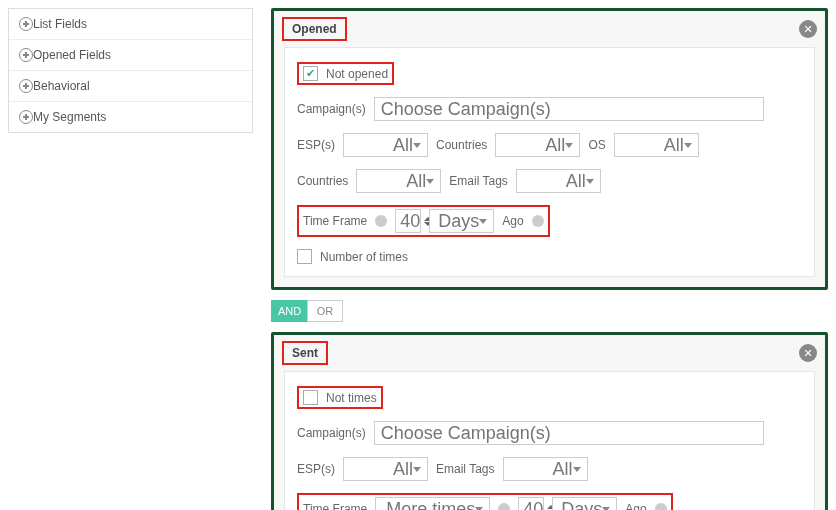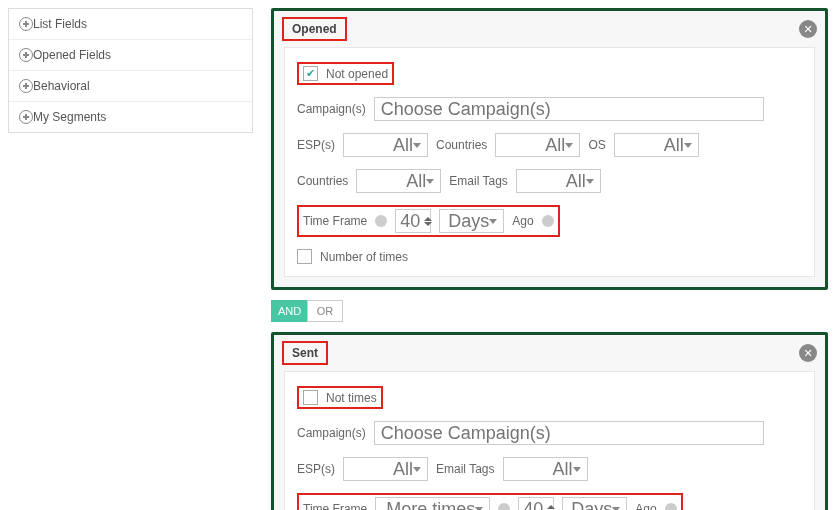--- a/index.html
+++ b/index.html
@@ -129,21 +129,21 @@
     width: 0; height: 0;
     border-left: 4px solid transparent;
     border-right: 4px solid transparent;
     border-top: 5px solid #888;
   }
   .select.sm { min-width: 65px; }
   .select.md { min-width: 85px; }
   .select.lg { min-width: 145px; }
 
   .numinput {
-    width: 36px;
+    width: 26px;
     padding: 0 2px 0 4px;
     display: inline-flex;
     align-items: center;
     gap: 4px;
   }
   .spinner {
     display: flex; flex-direction: column;
     gap: 1px;
     cursor: pointer;
   }

